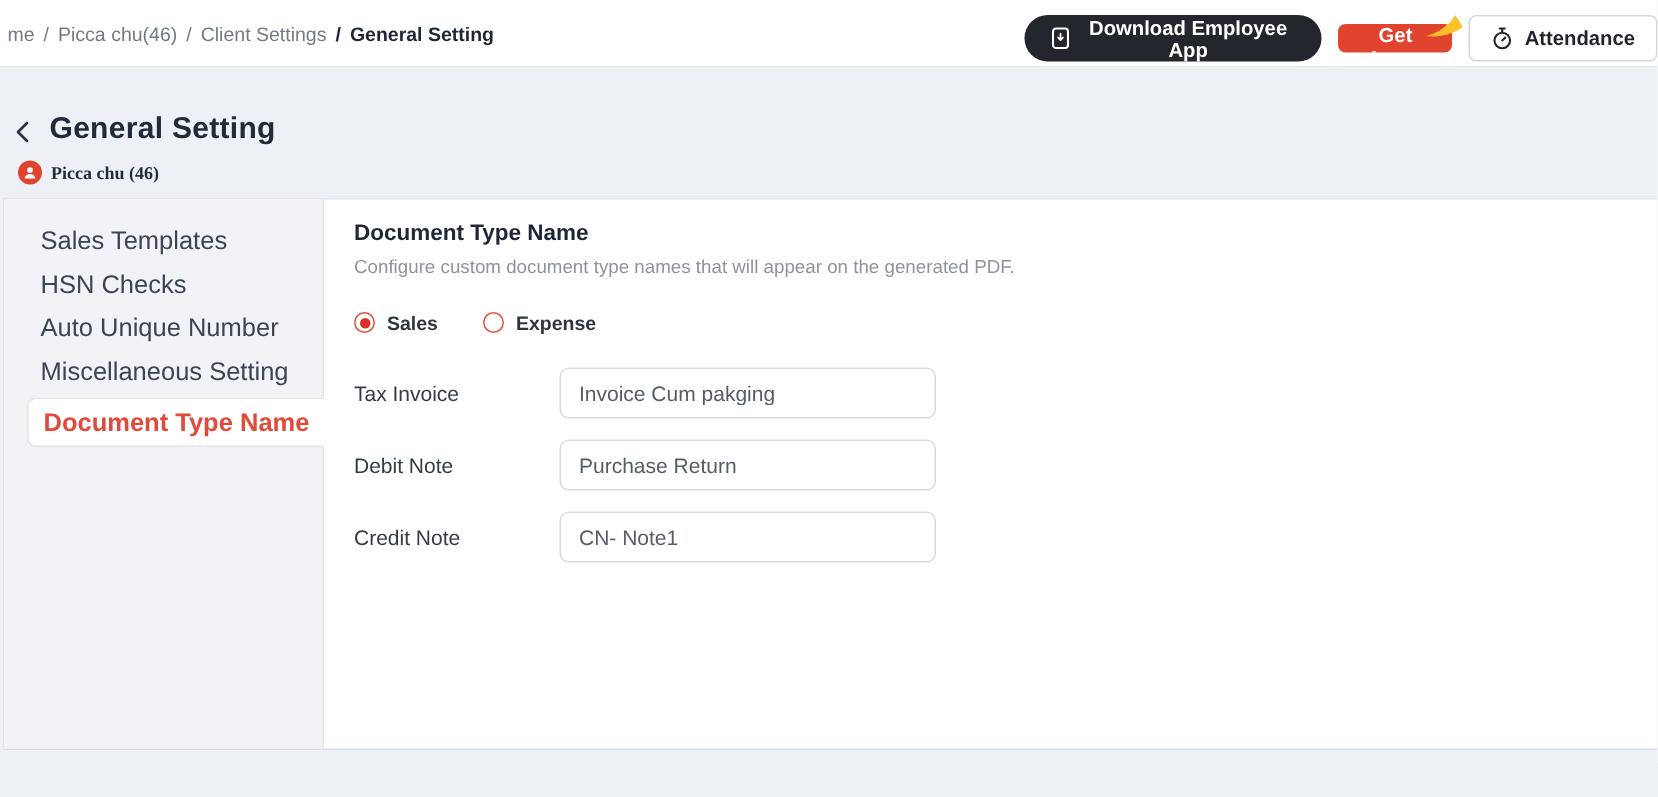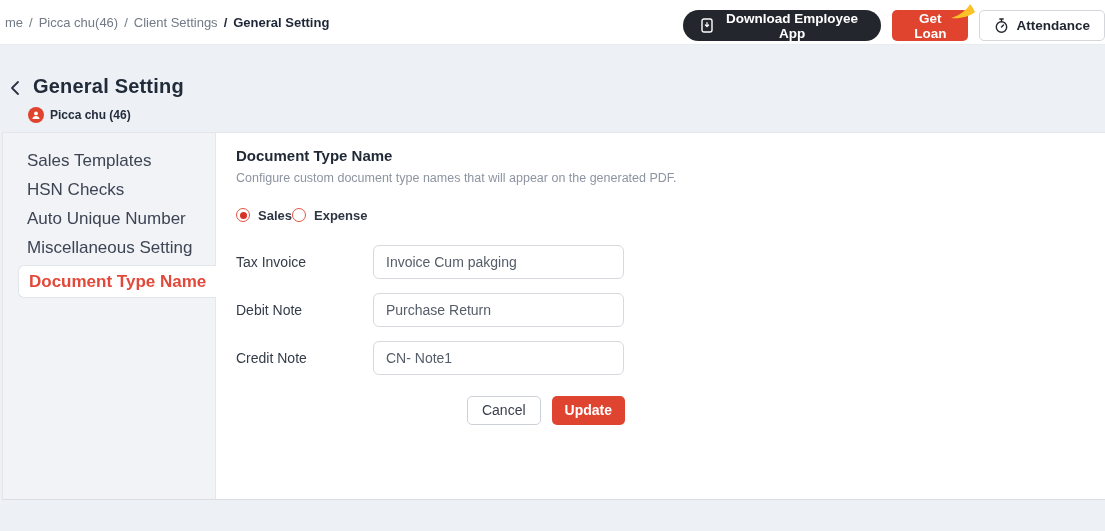--- a/index.html
+++ b/index.html
@@ -26,21 +26,21 @@
     position:absolute; left:683px; top:10px;
     display:flex; gap:11px; align-items:center;
   }
   .btn-dark-pill {
     height:31px; display:flex; align-items:center; gap:8px;
     background:#23262d; color:#ffffff; border:none; cursor:pointer;
     border-radius:16px; padding:0 18px; font-size:13.5px; font-weight:700;
     font-family:"Liberation Sans", sans-serif;
   }
   .btn-getloan {
-    position:relative; height:31px; border:none; cursor:pointer;
+    position:relative; height:19px; border:none; cursor:pointer;
     background:#e0442f; color:#fff; border-radius:5px; padding:0 12px;
     font-size:13.5px; font-weight:700; font-family:"Liberation Sans", sans-serif;
   }
   .ribbon {
     position:absolute; top:-6px; right:-7px; width:26px; height:20px;
     pointer-events:none;
   }
   .btn-attendance {
     height:31px; display:flex; align-items:center; gap:7px;
     background:#ffffff; border:1px solid #d3d7dc; border-radius:5px; cursor:pointer;
@@ -48,22 +48,22 @@
     font-family:"Liberation Sans", sans-serif; white-space:nowrap;
   }
 
   
   .back-icon { position:absolute; left:9px; top:80px; width:12px; height:16px; cursor:pointer; }
   .page-title {
     position:absolute; left:33px; top:75px;
     font-size:20px; font-weight:700; color:#212b3a; letter-spacing:.2px;
   }
   .client-row {
-    position:absolute; left:28px; top:107px;
-    display:flex; align-items:center; gap:6px;
+    position:absolute; left:12px; top:107px;
+    display:flex; align-items:center; gap:6px;font-family:Liberation Serif, serif;
   }
   .avatar {
     width:16px; height:16px; border-radius:50%; background:#e0442f;
     display:flex; align-items:center; justify-content:center;
   }
   .client-name { font-size:12px; font-weight:700; color:#242d3c; }
 
   
   .panel {
     position:absolute; top:132px; left:2px; right:0; height:368px;
@@ -87,21 +87,21 @@
     color:#e2493a; font-weight:700;
   }
 
   
   .content { flex:1; padding:14px 0 0 20px; }
   .content h2 { font-size:15px; font-weight:700; color:#1f2835; }
   .content .desc {
     margin-top:6px; width:445px; font-size:12.5px; line-height:1.32;
     color:#8d94a1;
   }
-  .radio-row { margin-top:21px; display:flex; align-items:center; }
+  .radio-row { margin-top:21px; display:flex; gap:30px; align-items:center; }
   .radio-opt { display:flex; align-items:center; gap:8px; cursor:pointer; }
   .radio-circle {
     width:14px; height:14px; border-radius:50%;
     border:1.5px solid #e25341; background:#fff;
     display:flex; align-items:center; justify-content:center;
   }
   .radio-circle.checked::after {
     content:""; width:7px; height:7px; border-radius:50%; background:#d93025;
   }
   .radio-label { font-size:13px; color:#2e3542; font-weight:600; }
@@ -223,19 +223,15 @@
       </div>
       <div class="form-row">
         <span class="form-label">Debit Note</span>
         <input class="form-input" type="text" value="Purchase Return" style="">
       </div>
       <div class="form-row">
         <span class="form-label">Credit Note</span>
         <input class="form-input" type="text" value="CN- Note1" style="">
       </div>
 
-      <div class="btn-row">
-        <button class="btn-cancel">Cancel</button>
-        <button class="btn-update">Update</button>
-      </div>
     </div>
   </div>
 </div>
 
 </body></html>

